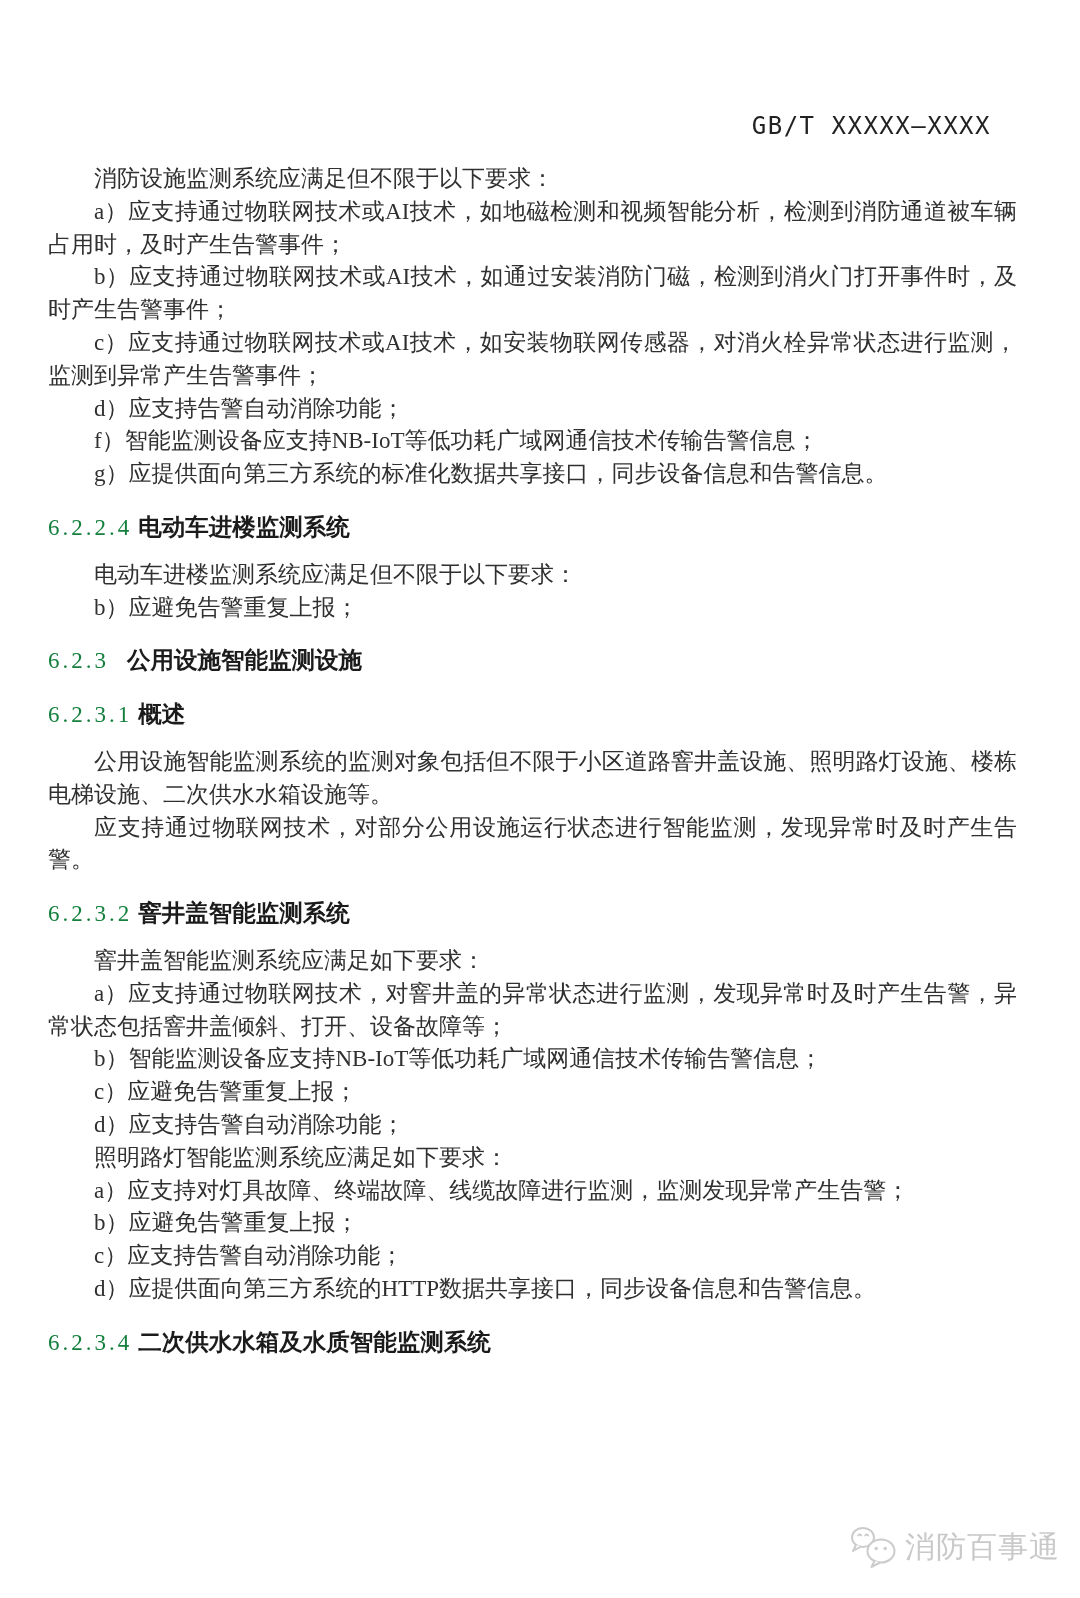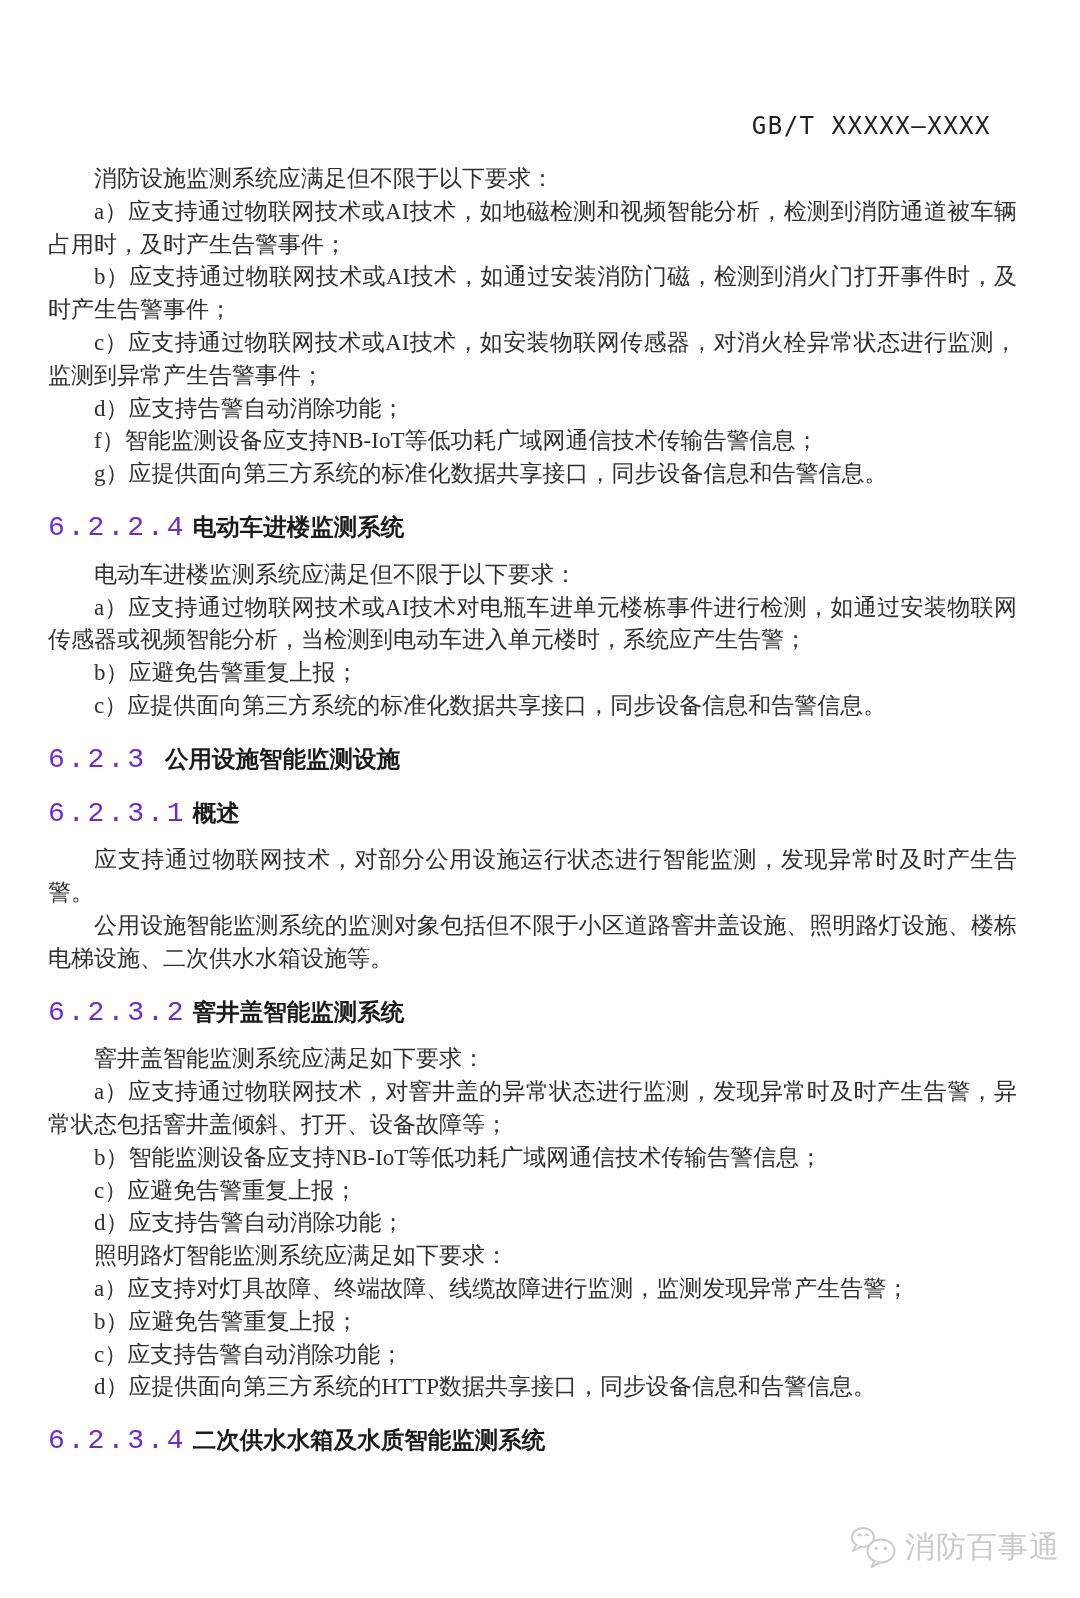--- a/index.html
+++ b/index.html
@@ -39,26 +39,26 @@
   .heading {
     margin:20px 0 14px 0;
     text-indent:0;
     font-family:"Liberation Sans","DejaVu Sans",sans-serif;
     font-weight:700;
     font-size:23.5px;
     color:#1b1b1b;
     text-align:left;
   }
   .heading .num {
-    font-family:Liberation Mono, monospace;
+    font-family:Liberation Serif, serif;
     font-weight:400;
-    font-size:28px;
+    font-size:23px;
     letter-spacing:3px;
     margin-right:6px;
-    color:#6d28d9;
+    color:#15803d;
   }
   .heading.l3 .num { margin-right:18px; }
   .watermark {
     position:absolute;
     top:1524px;
     right:20px;
     display:flex;
     align-items:center;
     gap:5px;
     color:#c9c9c9;
@@ -82,34 +82,32 @@
     <p class="item">c）应支持通过物联网技术或AI技术，如安装物联网传感器，对消火栓异常状态进行监测，监测到异常产生告警事件；</p>
     <p class="item">d）应支持告警自动消除功能；</p>
     <p class="item">f）智能监测设备应支持NB-IoT等低功耗广域网通信技术传输告警信息；</p>
     <p class="item">g）应提供面向第三方系统的标准化数据共享接口，同步设备信息和告警信息。</p>
 
     <h3 class="heading l4">
       <span class="num">6.2.2.4</span><span class="title">电动车进楼监测系统</span>
     </h3>
 
     <p class="para">电动车进楼监测系统应满足但不限于以下要求：</p>
-    <p class="item">a）应支持通过物联网技术或AI技术对电瓶车进单元楼栋事件进行检测，如通过安装物联网传感器或视频智能分析，当检测到电动车进入单元楼时，系统应产生告警；</p>
     <p class="item">b）应避免告警重复上报；</p>
-    <p class="item">c）应提供面向第三方系统的标准化数据共享接口，同步设备信息和告警信息。</p>
 
     <h3 class="heading l3">
       <span class="num">6.2.3</span><span class="title">公用设施智能监测设施</span>
     </h3>
 
     <h3 class="heading l4">
       <span class="num">6.2.3.1</span><span class="title">概述</span>
     </h3>
 
+    <p class="para">公用设施智能监测系统的监测对象包括但不限于小区道路窨井盖设施、照明路灯设施、楼栋电梯设施、二次供水水箱设施等。</p>
     <p class="para">应支持通过物联网技术，对部分公用设施运行状态进行智能监测，发现异常时及时产生告警。</p>
-    <p class="para">公用设施智能监测系统的监测对象包括但不限于小区道路窨井盖设施、照明路灯设施、楼栋电梯设施、二次供水水箱设施等。</p>
 
     <h3 class="heading l4">
       <span class="num">6.2.3.2</span><span class="title">窨井盖智能监测系统</span>
     </h3>
 
     <p class="para">窨井盖智能监测系统应满足如下要求：</p>
     <p class="item">a）应支持通过物联网技术，对窨井盖的异常状态进行监测，发现异常时及时产生告警，异常状态包括窨井盖倾斜、打开、设备故障等；</p>
     <p class="item">b）智能监测设备应支持NB-IoT等低功耗广域网通信技术传输告警信息；</p>
     <p class="item">c）应避免告警重复上报；</p>
     <p class="item">d）应支持告警自动消除功能；</p>

